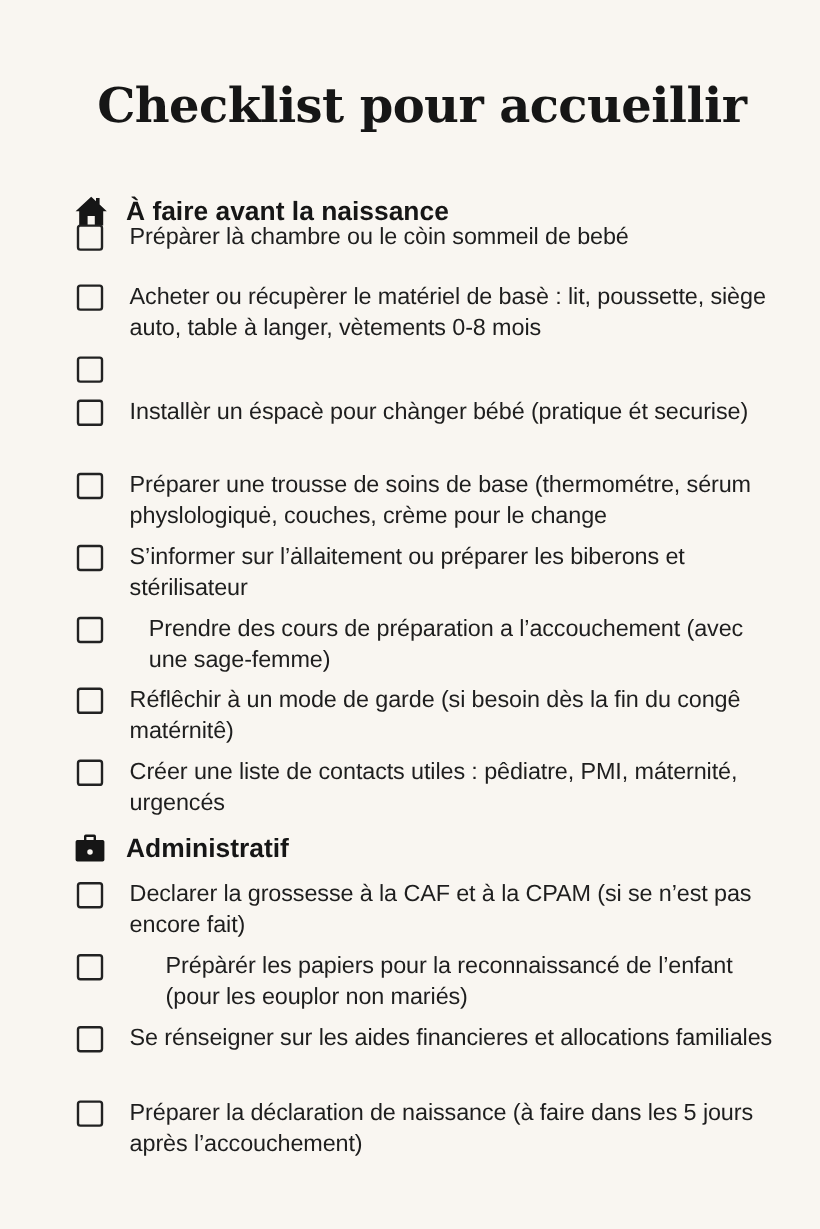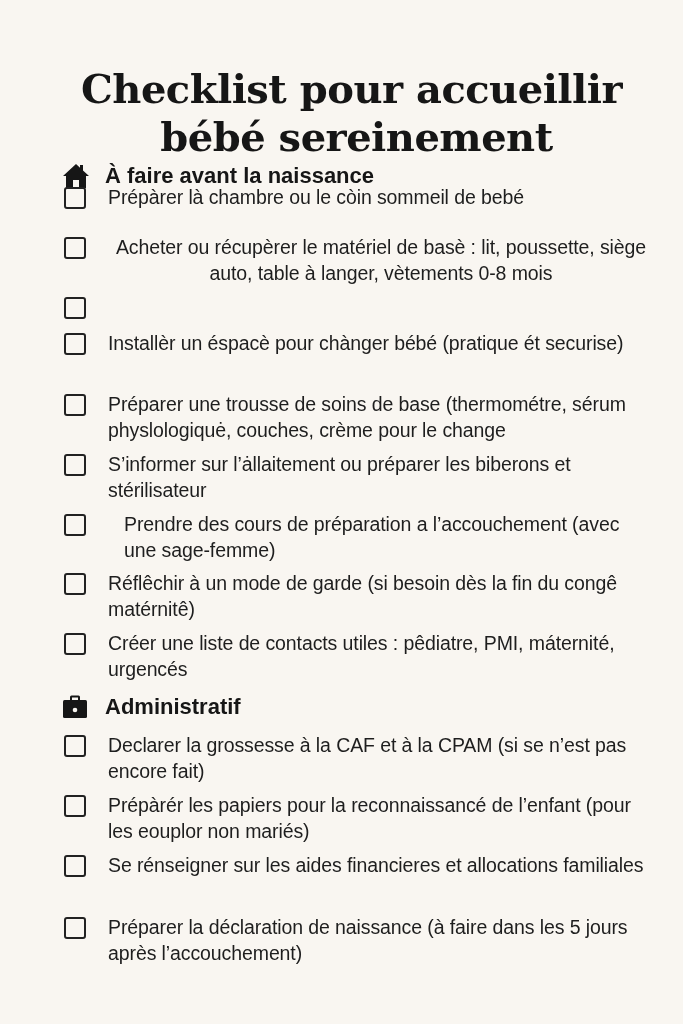--- a/index.html
+++ b/index.html
@@ -74,37 +74,36 @@
       line-height: 26px;
       color: #1e1e1e;
       letter-spacing: -0.1px;
     }
   </style>
 </head>
 <body>
 
 <h1 class="title">
   <span class="line line1">Checklist pour accueillir</span>
-  <span class="line">bébé sereinement</span>
 </h1>
 
 <div class="section-header" style="top:161px;">
   <span class="icon">
     <svg width="28" height="26" viewBox="0 0 28 26">
       <polygon points="14,1 1,13 4,13 4,25 11,25 11,17 17,17 17,25 24,25 24,13 27,13 21,7.5 21,2 18,2 18,4.8" fill="#161616"></polygon>
     </svg>
   </span>
   <span class="label">À faire avant la naissance</span>
 </div>
 
 <div class="item" style="top:184px;">
   <span class="checkbox"></span>
   <span class="item-text">Prépàrer là chambre ou le còin sommeil de bebé</span>
 </div>
-<div class="item" style="top:234px;text-align:center;">
+<div class="item" style="top:234px;">
   <span class="checkbox"></span>
   <span class="item-text">Acheter ou récupèrer le matériel de basè : lit, poussette, siège auto, table à langer, vètements 0-8 mois</span>
 </div>
 <div class="item" style="top:294px;">
   <span class="checkbox"></span>
 </div>
 <div class="item" style="top:330px;">
   <span class="checkbox"></span>
   <span class="item-text">Installèr un éspacè pour chànger bébé (pratique ét securise)</span>
 </div>
@@ -137,21 +136,21 @@
       <circle cx="13" cy="16" r="2.3" fill="#f9f6f1"></circle>
     </svg>
   </span>
   <span class="label">Administratif</span>
 </div>
 
 <div class="item" style="top:732px;">
   <span class="checkbox"></span>
   <span class="item-text">Declarer la grossesse à la CAF et à la CPAM (si se n’est pas encore fait)</span>
 </div>
-<div class="item" style="top:792px;">
+<div class="item" style="top:792px;gap:30px;">
   <span class="checkbox"></span>
   <span class="item-text">Prépàrér les papiers pour la reconnaissancé de l’enfant (pour les eouplor non mariés)</span>
 </div>
 <div class="item" style="top:852px;">
   <span class="checkbox"></span>
   <span class="item-text">Se rénseigner sur les aides financieres et allocations familiales</span>
 </div>
 <div class="item" style="top:914px;justify-content:flex-end;">
   <span class="checkbox"></span>
   <span class="item-text">Préparer la déclaration de naissance (à faire dans les 5 jours après l’accouchement)</span>

